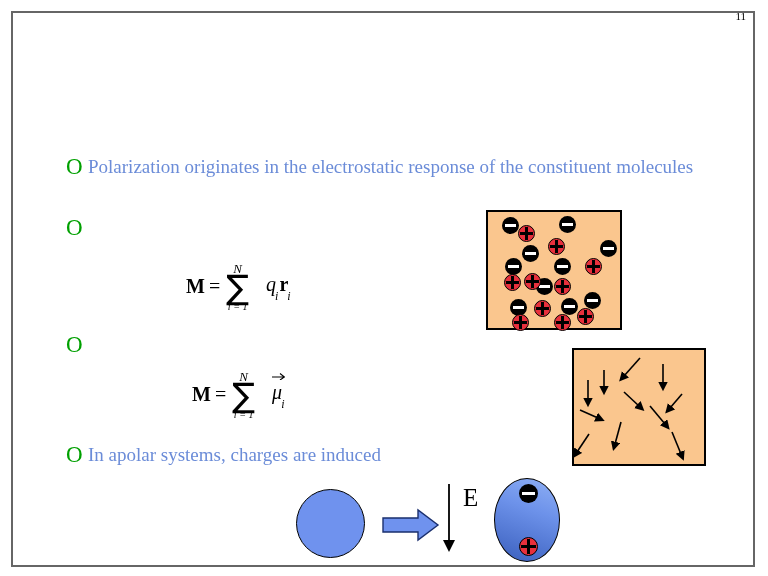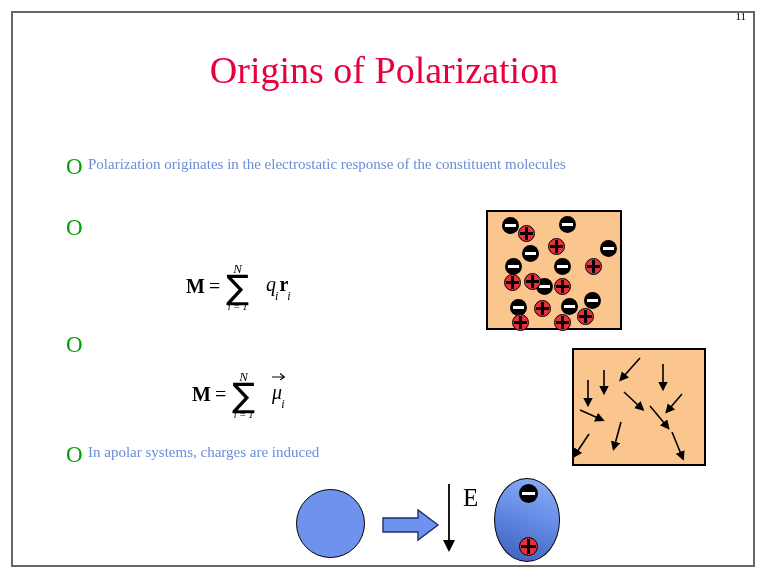--- a/index.html
+++ b/index.html
@@ -61,21 +61,21 @@
     flex: 0 0 22px;
     color: #00a000;
     font-size: 23px;
     font-family: "Liberation Serif", serif;
     line-height: 1.0;
     text-align: left;
     font-weight: normal;
   }
   .bullet-text {
     color: #6b8cd8;
-    font-size: 15px;
+    font-size: 19px;
     line-height: 1.28;
     font-family: "Liberation Serif", serif;
   }
   #bullet-1 { left: 66px; top: 155px; width: 640px; }
   #bullet-2 { left: 66px; top: 216px; width: 420px; }
   #bullet-3 { left: 66px; top: 333px; width: 500px; }
   #bullet-4 { left: 66px; top: 443px; width: 460px; }
 
   
   .equation {
@@ -277,21 +277,20 @@
 </style>
 </head>
 <body>
 
 <div id="slide">
 
   <div id="slide-frame"></div>
 
   <div id="page-number">11</div>
 
-  <div id="slide-title">Origins of Polarization</div>
 
   <div class="bullet-row" id="bullet-1">
     <div class="bullet-mark">O</div>
     <div class="bullet-text">Polarization originates in the electrostatic response of the constituent molecules</div>
   </div>
 
   <div class="bullet-row" id="bullet-2">
     <div class="bullet-mark">O</div>
   </div>
 

